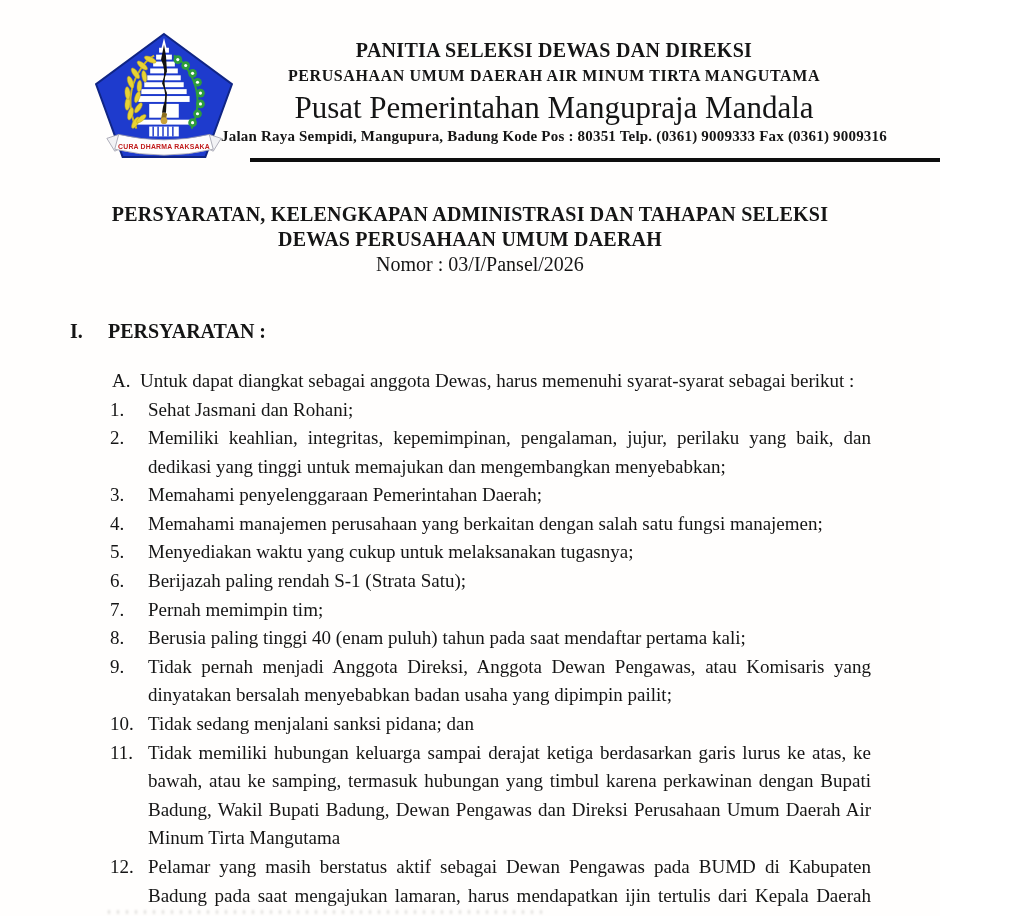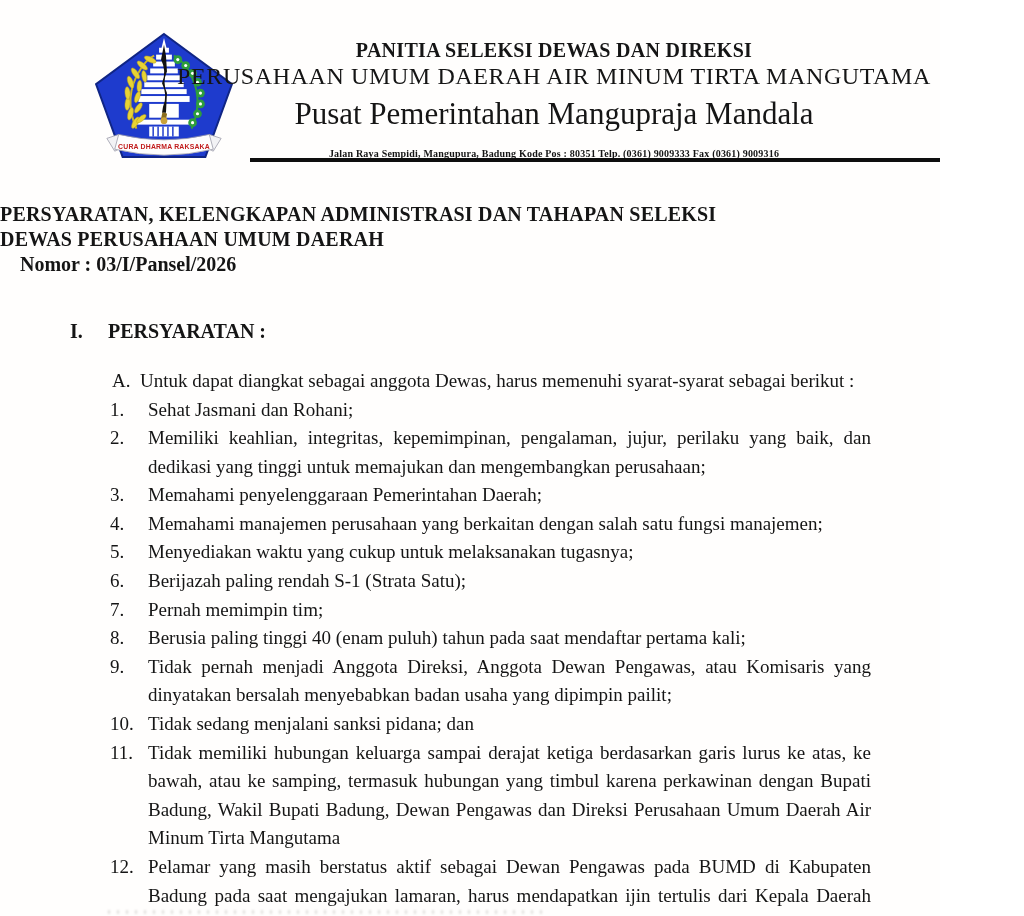--- a/index.html
+++ b/index.html
@@ -8,27 +8,27 @@
     width:940px;height:916px;
     background:#fffefd;
     font-family:"Liberation Serif", serif;
     color:#151515;
     overflow:hidden;
   }
   
   .logo{position:absolute;left:92px;top:32px;width:144px;height:132px;}
   .lh-text{position:absolute;left:168px;right:0;top:38px;text-align:center;}
   .lh1{font-weight:bold;font-size:20px;line-height:25px;letter-spacing:.3px;}
-  .lh2{font-weight:normal;font-size:24px;line-height:26px;letter-spacing:.6px;text-align:center;}
-  .lh3{font-size:31px;line-height:36px;margin-top:7px;}
-  .lh4{font-weight:bold;font-size:10px;line-height:16px;margin-top:14px;letter-spacing:.2px;}
+  .lh2{font-weight:bold;font-size:16px;line-height:26px;letter-spacing:.6px;text-align:center;}
+  .lh3{font-size:31px;line-height:36px;margin-top:1px;}
+  .lh4{font-weight:bold;font-size:15px;line-height:16px;margin-top:2px;letter-spacing:.2px;}
   .rule{position:absolute;left:250px;right:0;top:158px;height:4px;background:#0e0e0e;}
   
-  .doc-title{padding-top:202px;font-weight:bold;font-size:20px;line-height:25px;letter-spacing:.2px;}
-  .doc-title .nomor{font-weight:bold;letter-spacing:0;padding-left:20px;}
+  .doc-title{padding-top:202px;text-align:center;font-weight:bold;font-size:20px;line-height:25px;letter-spacing:.2px;}
+  .doc-title .nomor{font-weight:normal;letter-spacing:0;padding-left:20px;}
   
   .section-heading{margin-top:40px;padding-left:70px;display:flex;font-weight:bold;font-size:20px;line-height:28px;}
   .sec-num{width:38px;flex-shrink:0;}
   .intro{margin-top:22px;padding-left:112px;padding-right:69px;display:flex;font-size:19px;line-height:28.5px;}
   .intro-label{width:28px;flex-shrink:0;}
   .items{padding-left:110px;padding-right:69px;font-size:19px;}
   .item{display:flex;line-height:28.6px;}
   .item .num{width:38px;flex-shrink:0;}
   .item .txt{flex:1;text-align:justify;}
   
@@ -151,21 +151,21 @@
     <span>Untuk dapat diangkat sebagai anggota Dewas, harus memenuhi syarat-syarat sebagai berikut :</span>
   </div>
 
   <div class="items">
     <div class="item">
       <span class="num">1.</span>
       <div class="txt">Sehat Jasmani dan Rohani;</div>
     </div>
     <div class="item">
       <span class="num">2.</span>
-      <div class="txt">Memiliki keahlian, integritas, kepemimpinan, pengalaman, jujur, perilaku yang baik, dan dedikasi yang tinggi untuk memajukan dan mengembangkan perusahaan;</div>
+      <div class="txt">Memiliki keahlian, integritas, kepemimpinan, pengalaman, jujur, perilaku yang baik, dan dedikasi yang tinggi untuk memajukan dan mengembangkan menyebabkan;</div>
     </div>
     <div class="item">
       <span class="num">3.</span>
       <div class="txt">Memahami penyelenggaraan Pemerintahan Daerah;</div>
     </div>
     <div class="item">
       <span class="num">4.</span>
       <div class="txt">Memahami manajemen perusahaan yang berkaitan dengan salah satu fungsi manajemen;</div>
     </div>
     <div class="item">

